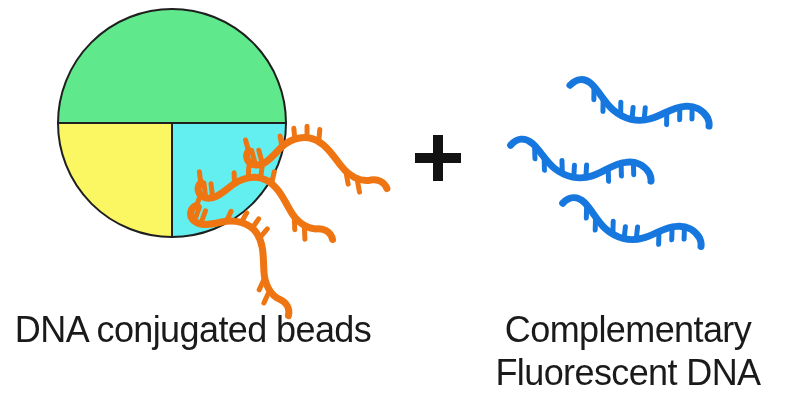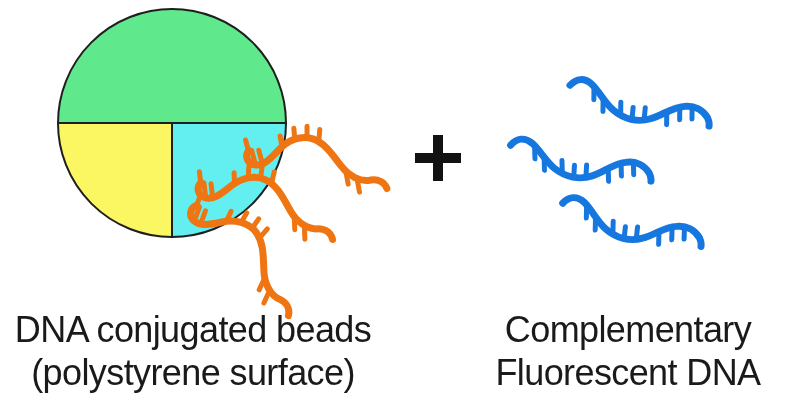--- a/index.html
+++ b/index.html
@@ -69,21 +69,20 @@
 
     <g fill="none">
       <use href="#strand-blue-shape" transform="translate(570,68) rotate(10)" stroke="#1677df"></use>
       <use href="#strand-blue-shape" transform="translate(510,128) rotate(8)" stroke="#1677df"></use>
       <use href="#strand-blue-shape" transform="translate(563,186) rotate(11)" stroke="#1677df"></use>
     </g>
   </svg>
 
   <div class="caption caption-left">
     <span>DNA conjugated beads</span>
-    <span>(polystyrene surface)</span>
   </div>
 
   <div class="caption caption-right">
     <span>Complementary</span>
     <span>Fluorescent DNA</span>
   </div>
 
 </div>
 
 </body></html>

